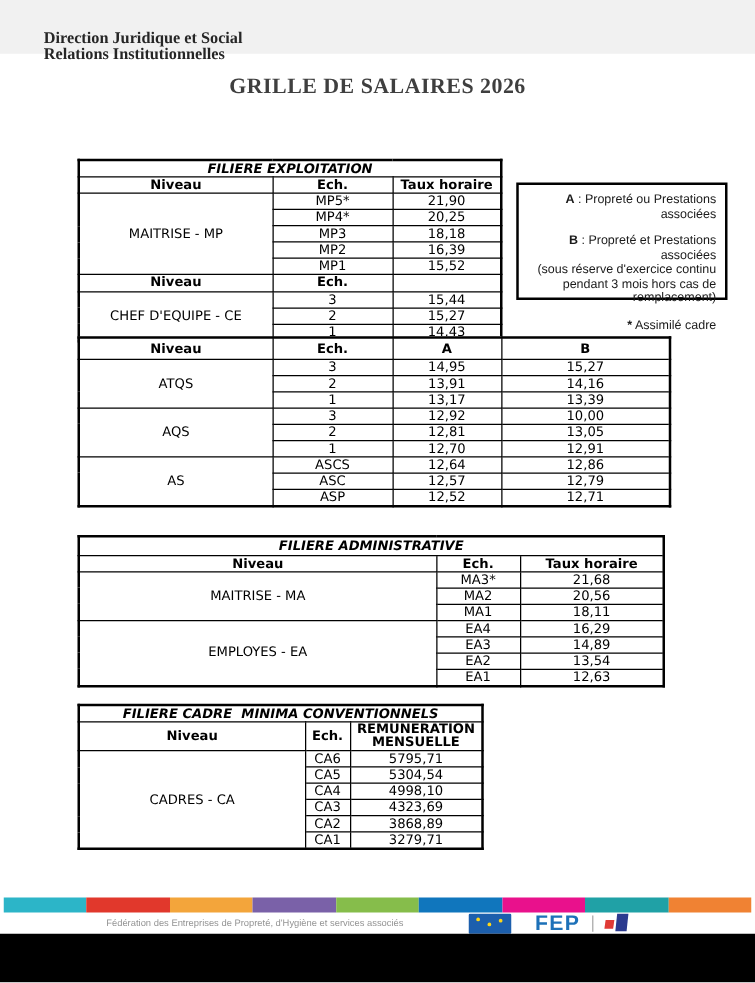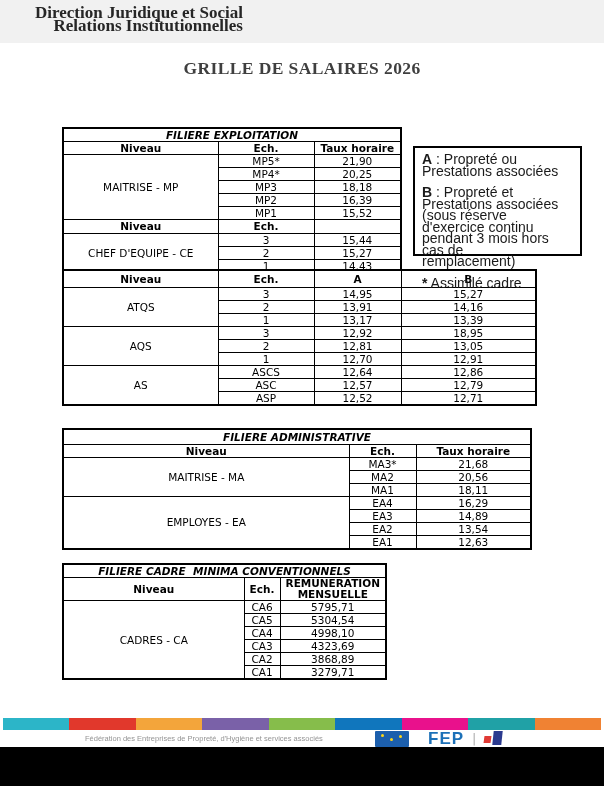--- a/index.html
+++ b/index.html
@@ -3,22 +3,22 @@
 <meta charset="utf-8">
 <style>
   * { margin:0; padding:0; box-sizing:border-box; }
   html,body { background:#d7d7d7; }
   .page {
     position:relative; width:604px; height:786px; background:#ffffff;
     overflow:hidden; font-family:"DejaVu Sans", sans-serif;
   }
   
   .top-band { position:absolute; left:0; top:0; width:604px; height:43px; background:#f1f1f1; }
-  .dept { position:absolute; left:35px; top:6px; font-family:"Liberation Serif", serif;
-          font-weight:bold; font-size:17px; line-height:13px; color:#262626;text-align:right; }
+  .dept { position:absolute; left:35px; top:23px; font-family:"Liberation Serif", serif;
+          font-weight:bold; font-size:13px; line-height:13px; color:#262626; }
   .doc-title { position:absolute; left:0; top:58px; width:604px; text-align:center;
           font-family:"Liberation Serif", serif; font-weight:bold; font-size:17.5px;
           letter-spacing:0.4px; color:#3f3f3f; }
   .doc-subtitle { position:absolute; left:57px; top:77px;
           font-family:"Liberation Serif", serif; font-weight:bold; font-size:12.5px; color:#3f3f3f; }
   .doc-date { position:absolute; left:0; top:99px; width:604px; text-align:center;
           font-family:"Liberation Serif", serif; font-weight:bold; font-size:12px;
           color:#3f3f3f; text-decoration:underline; }
   .doc-date .sup { font-size:8px; vertical-align:super; }
   
@@ -38,23 +38,23 @@
   #t-exp2 td.hdr { height:17px; }
   #t-adm { left:62px; top:428px; width:468px; }
   #t-adm td { height:13px; }
   #t-adm td.ttl { height:15px; }
   #t-adm td.hdr { height:12px; }
   #t-cad { left:62px; top:563px; width:323px; }
   #t-cad td { height:13px; }
   #t-cad td.ttl { height:12px; }
   #t-cad td.hdr { height:22px; line-height:1.05; }
   
-  .legend { position:absolute; left:413px; top:146px; width:169px; height:110px;
+  .legend { position:absolute; left:413px; top:146px; width:169px; height:94px;
           border:2px solid #000; background:#fff; padding:6px 7px;
-          font-family:"Liberation Sans", sans-serif; font-size:14px; line-height:11.5px; color:#1a1a1a; }
+          font-family:"Liberation Sans", sans-serif; font-size:10px; line-height:11.5px; color:#1a1a1a;text-align:right; }
   .legend b { font-weight:bold; }
   .legend .gap { height:10px; }
   
   .stripe { position:absolute; left:3px; top:718px; width:598px; height:12px; display:flex; }
   .stripe span { flex:1 1 0; height:100%; }
   .footer-text { position:absolute; left:85px; top:734px; font-family:"Liberation Sans", sans-serif;
           font-size:7.5px; color:#949494; }
   .logos { position:absolute; left:375px; top:729px; height:20px; display:flex; align-items:flex-start; }
   .eu-flag { width:34px; height:16px; background:#1c5fad; border-radius:1px; position:relative; margin-top:2px; }
   .eu-flag i { position:absolute; width:3px; height:3px; background:#ffd617; border-radius:50%; }
@@ -169,21 +169,21 @@
     </tr>
     <tr>
       <td>1</td>
       <td>13,17</td>
       <td>13,39</td>
     </tr>
     <tr>
       <td rowspan="3">AQS</td>
       <td>3</td>
       <td>12,92</td>
-      <td>18,95</td>
+      <td>10,00</td>
     </tr>
     <tr>
       <td>2</td>
       <td>12,81</td>
       <td>13,05</td>
     </tr>
     <tr>
       <td>1</td>
       <td>12,70</td>
       <td>12,91</td>

